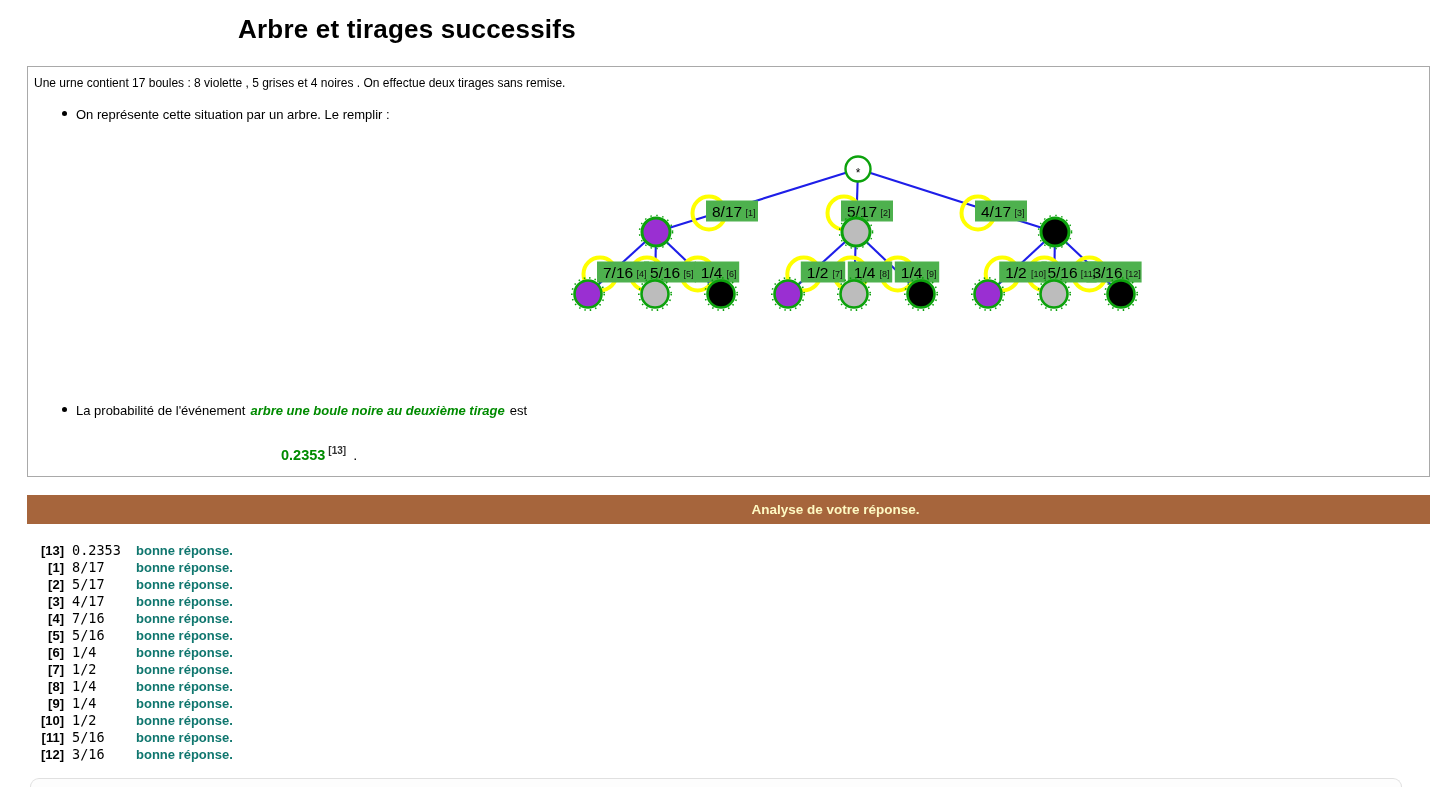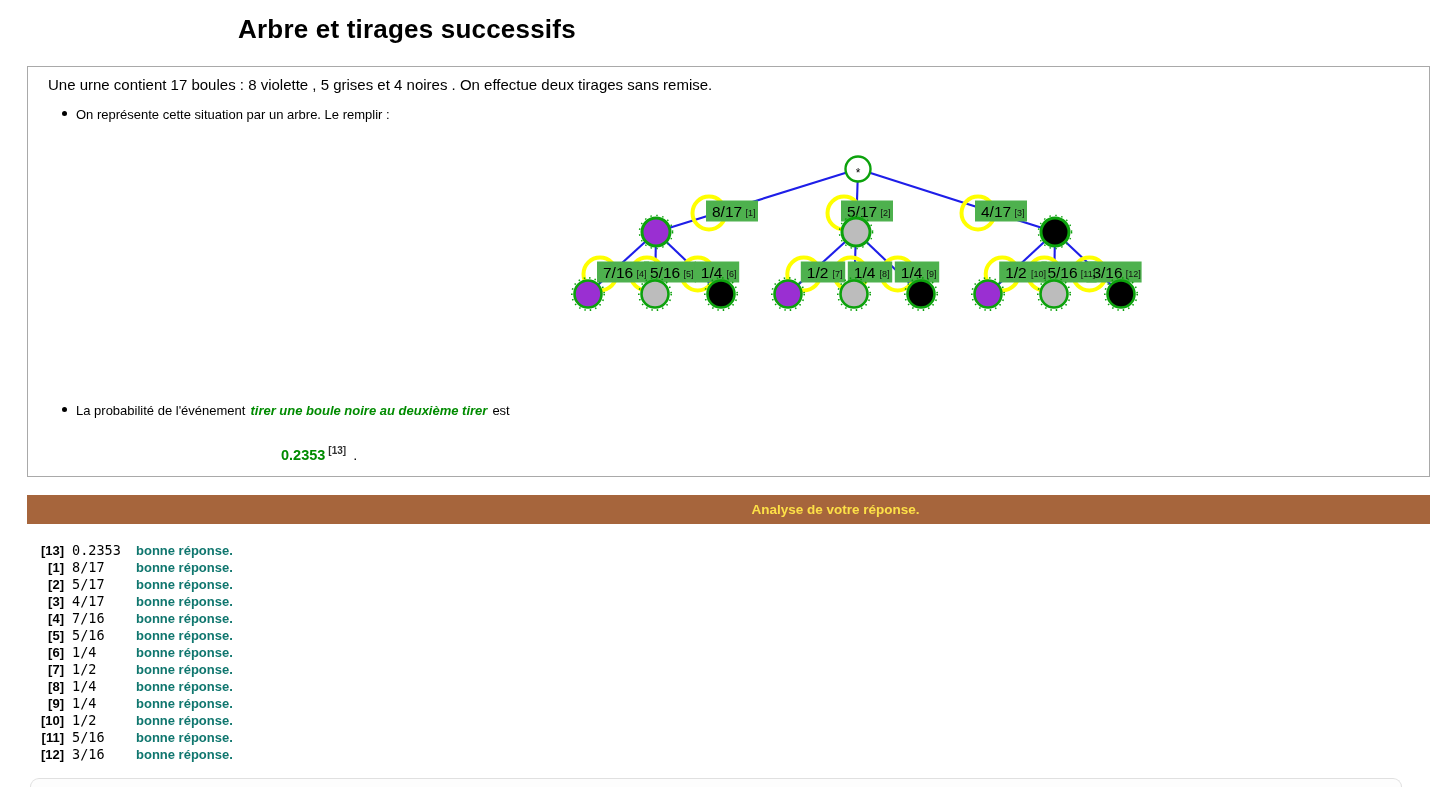--- a/index.html
+++ b/index.html
@@ -9,21 +9,21 @@
   .page-title {
     position:absolute; top:14px; left:0; width:100%;
     text-align:left; padding-left:238px;
     font-size:26px; font-weight:bold; letter-spacing:0.2px;
   }
 
   .exercise-panel {
     position:absolute; left:27px; top:66px; width:1403px; height:411px;
     border:1px solid #a9a9a9; background:#fff;
   }
-  .intro { position:absolute; left:20px; top:9px; font-size:15px; }
+  .intro { position:absolute; left:6px; top:9px; font-size:12px; }
   .bullet-item { position:absolute; font-size:13px; white-space:nowrap; }
   .bullet-item .dot {
     display:inline-block; width:5px; height:5px; background:#000;
     border-radius:50%; vertical-align:3px; margin-right:9px;
   }
   #bullet-fill { left:34px; top:40px; }
   #bullet-prob { left:34px; top:336px; }
   .event { color:#008b00; font-weight:bold; font-style:italic; margin:0 5px; }
 
   .tree-wrap { position:absolute; left:513px; top:74px; width:660px; height:182px; }
@@ -32,21 +32,21 @@
   .prob-line {
     position:absolute; left:0; top:378px; width:100%;
     text-align:left; padding-left:253px; font-size:14.5px;
   }
   .prob-value { color:#008b00; font-weight:bold; }
   .prob-ref { font-size:10px; font-weight:bold; color:#333; vertical-align:6px; margin-left:3px; }
   .prob-end { margin-left:7px; }
 
   .analysis-banner {
     position:absolute; left:27px; top:495px; width:1403px; height:29px;
-    background:#a6653c; color:#fde047; font-weight:bold; font-size:13.5px;
+    background:#a6653c; color:#fef9c3; font-weight:bold; font-size:13.5px;
     text-align:center; line-height:29px; padding-left:214px;
   }
 
   #answers { position:absolute; left:38px; top:542px; }
   .answer-row { height:17px; line-height:17px; font-size:13px; white-space:nowrap; }
   .answer-row .ref { display:inline-block; width:26px; text-align:right; font-weight:bold; }
   .answer-row .val {
     display:inline-block; width:58px; margin-left:8px;
     font-family:"DejaVu Sans Mono", monospace; font-size:13.5px;
   }
@@ -155,21 +155,21 @@
         <circle cx="855" cy="231" r="16.6" fill="none" stroke="#0ca20c" stroke-width="1.4" stroke-dasharray="1.5 4.5"></circle>
         <circle cx="855" cy="231" r="14" fill="#bcbcbc" stroke="#0ca20c" stroke-width="3"></circle>
         <circle cx="1054" cy="231" r="16.6" fill="none" stroke="#0ca20c" stroke-width="1.4" stroke-dasharray="1.5 4.5"></circle>
         <circle cx="1054" cy="231" r="14" fill="#000000" stroke="#0ca20c" stroke-width="3"></circle>
         <circle cx="857" cy="168" r="12.5" fill="#ffffff" stroke="#0ca20c" stroke-width="2.4"></circle>
         <text x="857" y="176" font-size="12" text-anchor="middle" fill="#000">*</text>
       </svg>
   </div>
 
   <div class="bullet-item" id="bullet-prob">
-    <span class="dot"></span><span>La probabilité de l'événement</span><span class="event">tirer une boule noire au deuxième tirer</span><span>est</span>
+    <span class="dot"></span><span>La probabilité de l'événement</span><span class="event">arbre une boule noire au deuxième tirage</span><span>est</span>
   </div>
 
   <div class="prob-line">
     <span class="prob-value">0.2353</span><span class="prob-ref">[13]</span><span class="prob-end">.</span>
   </div>
 </div>
 
 <div class="analysis-banner">Analyse de votre réponse.</div>
 
 <div id="answers">

